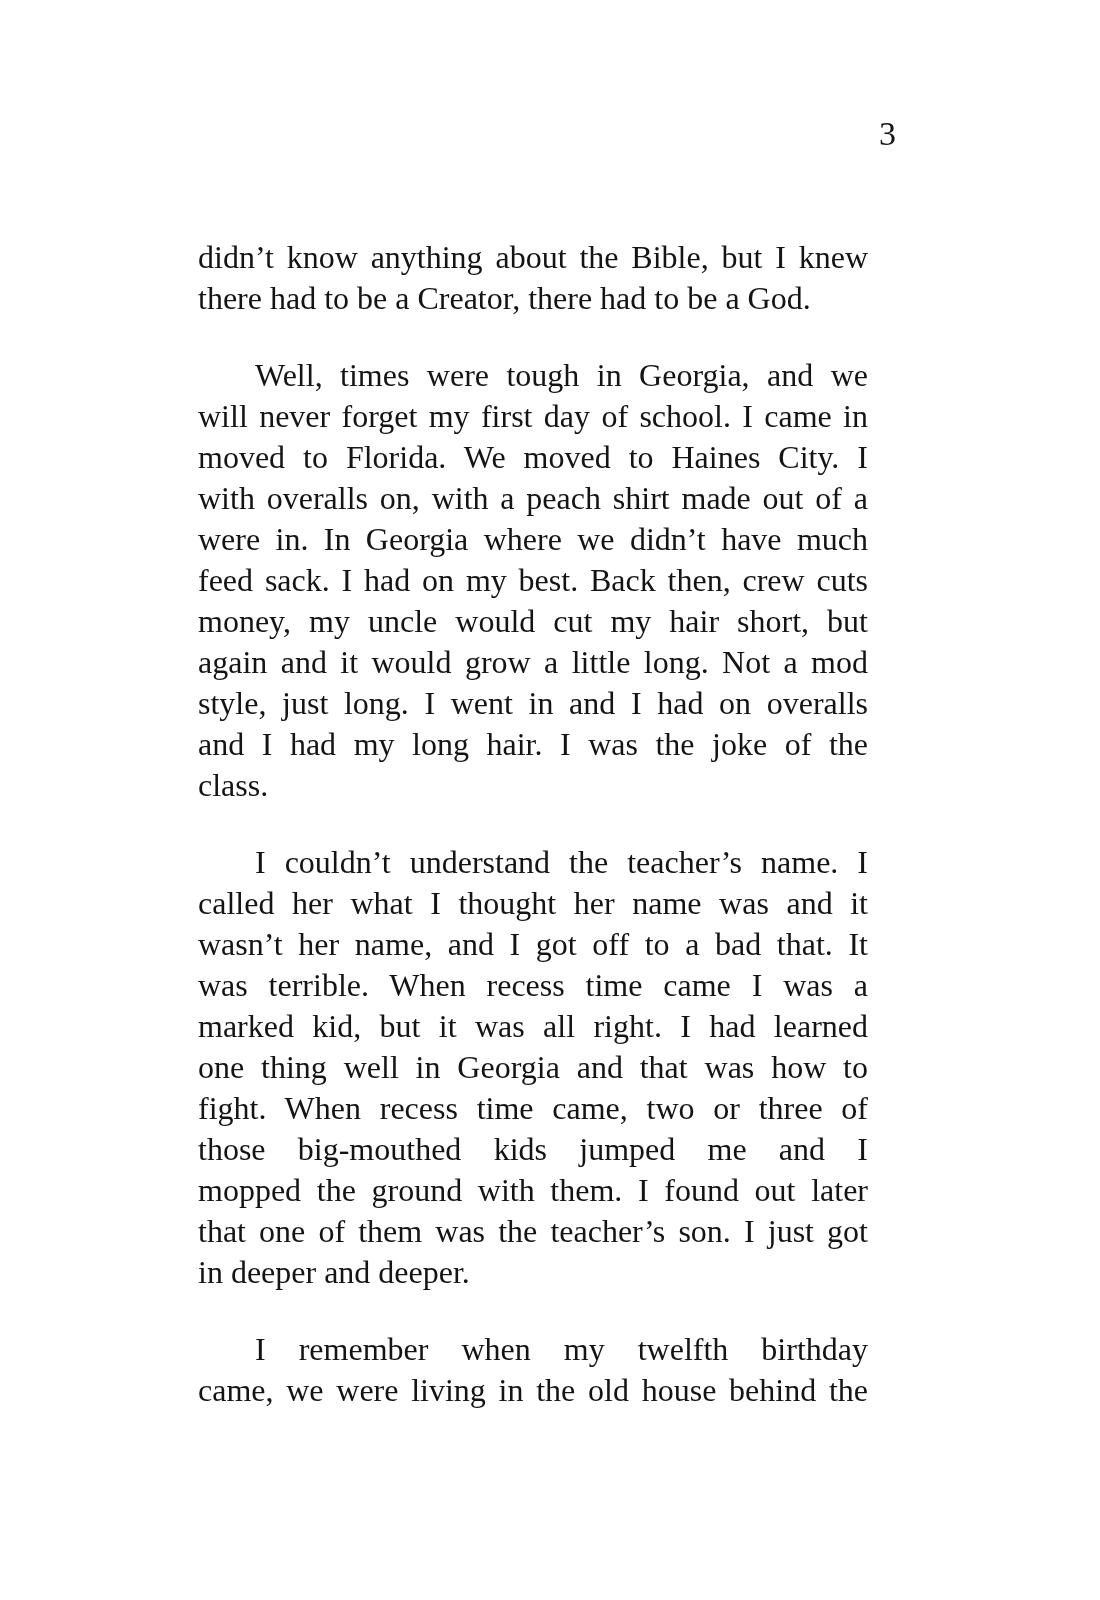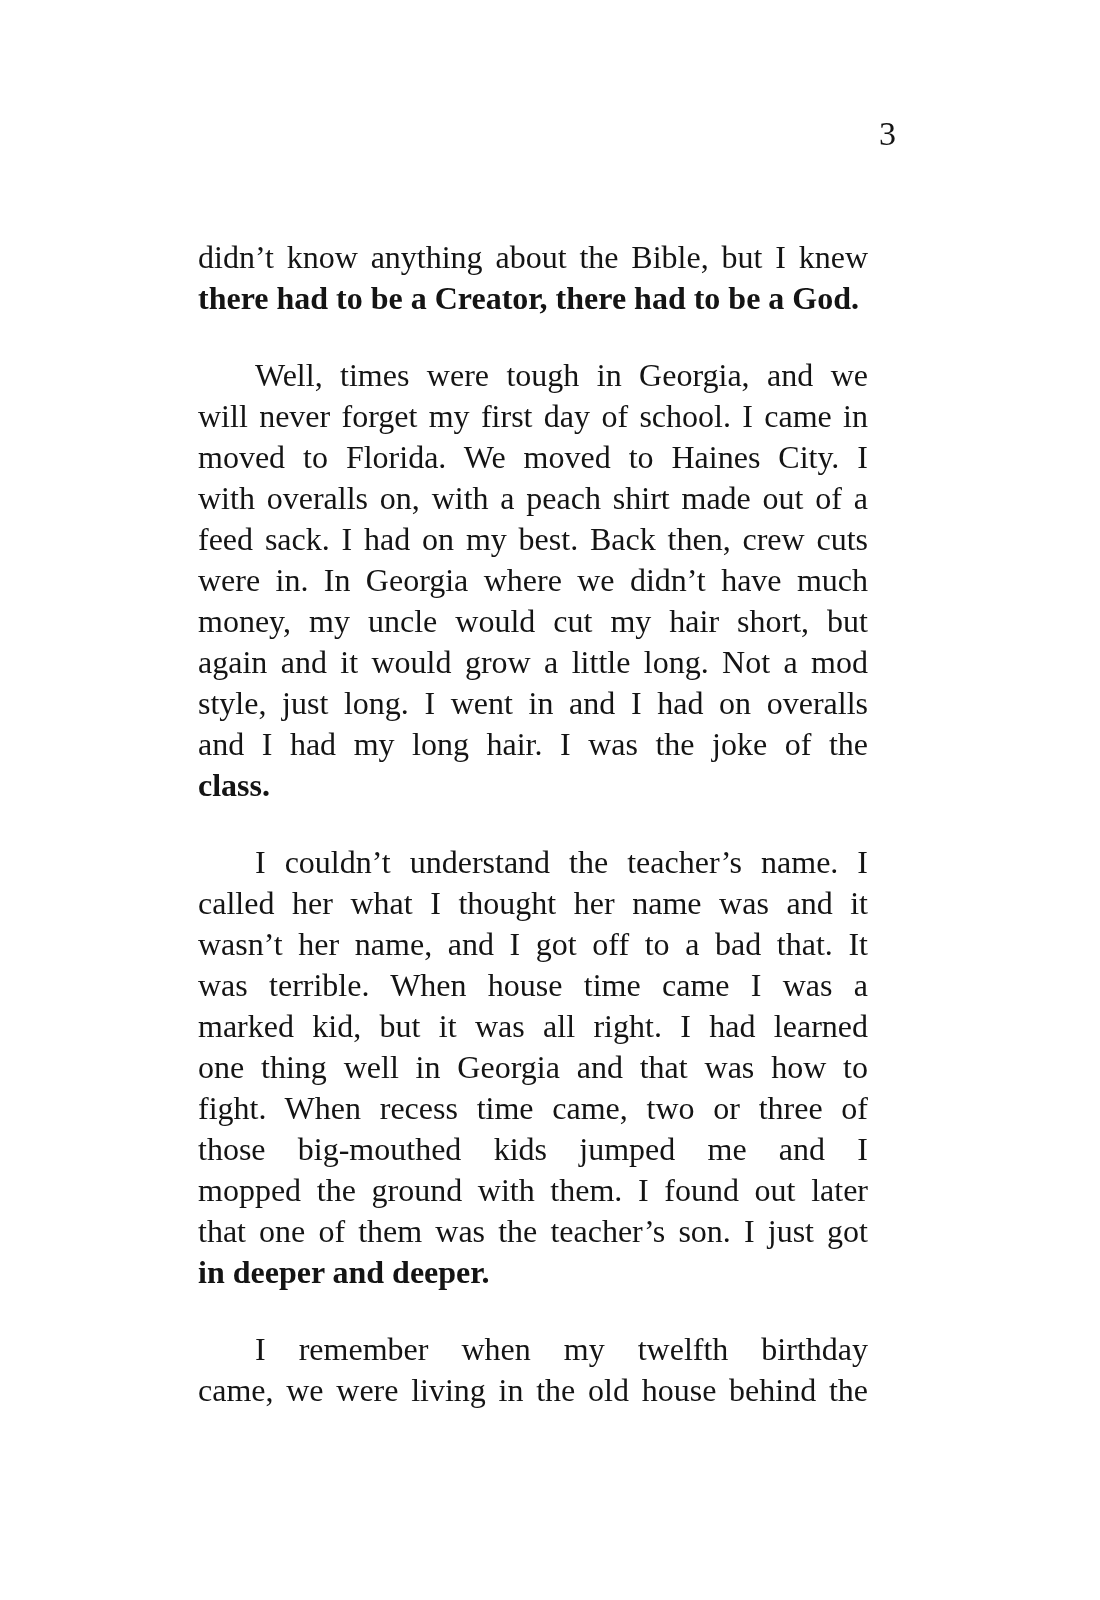--- a/index.html
+++ b/index.html
@@ -38,51 +38,50 @@
     line-height: 41px;
     text-align: justify;
     text-align-last: justify;
     white-space: normal;
   }
   .line.indent {
     text-indent: 57px;
   }
   .line.endline {
     text-align-last: left;
-    font-weight: bold;
   }
 </style>
 </head>
 <body>
 
 <div class="page-number">3</div>
 
 <div class="text-block" id="content">
     <div class="para">
       <div class="line">didn’t know anything about the Bible, but I knew</div>
       <div class="line endline">there had to be a Creator, there had to be a God.</div>
     </div>
     <div class="para">
       <div class="line indent">Well, times were tough in Georgia, and we</div>
       <div class="line">will never forget my first day of school. I came in</div>
       <div class="line">moved to Florida. We moved to Haines City. I</div>
       <div class="line">with overalls on, with a peach shirt made out of a</div>
+      <div class="line">were in. In Georgia where we didn’t have much</div>
       <div class="line">feed sack. I had on my best. Back then, crew cuts</div>
-      <div class="line">were in. In Georgia where we didn’t have much</div>
       <div class="line">money, my uncle would cut my hair short, but</div>
       <div class="line">again and it would grow a little long. Not a mod</div>
       <div class="line">style, just long. I went in and I had on overalls</div>
       <div class="line">and I had my long hair. I was the joke of the</div>
       <div class="line endline">class.</div>
     </div>
     <div class="para">
       <div class="line indent">I couldn’t understand the teacher’s name. I</div>
       <div class="line">called her what I thought her name was and it</div>
       <div class="line">wasn’t her name, and I got off to a bad that. It</div>
-      <div class="line">was terrible. When house time came I was a</div>
+      <div class="line">was terrible. When recess time came I was a</div>
       <div class="line">marked kid, but it was all right. I had learned</div>
       <div class="line">one thing well in Georgia and that was how to</div>
       <div class="line">fight. When recess time came, two or three of</div>
       <div class="line">those big-mouthed kids jumped me and I</div>
       <div class="line">mopped the ground with them. I found out later</div>
       <div class="line">that one of them was the teacher’s son. I just got</div>
       <div class="line endline">in deeper and deeper.</div>
     </div>
     <div class="para">
       <div class="line indent">I remember when my twelfth birthday</div>

